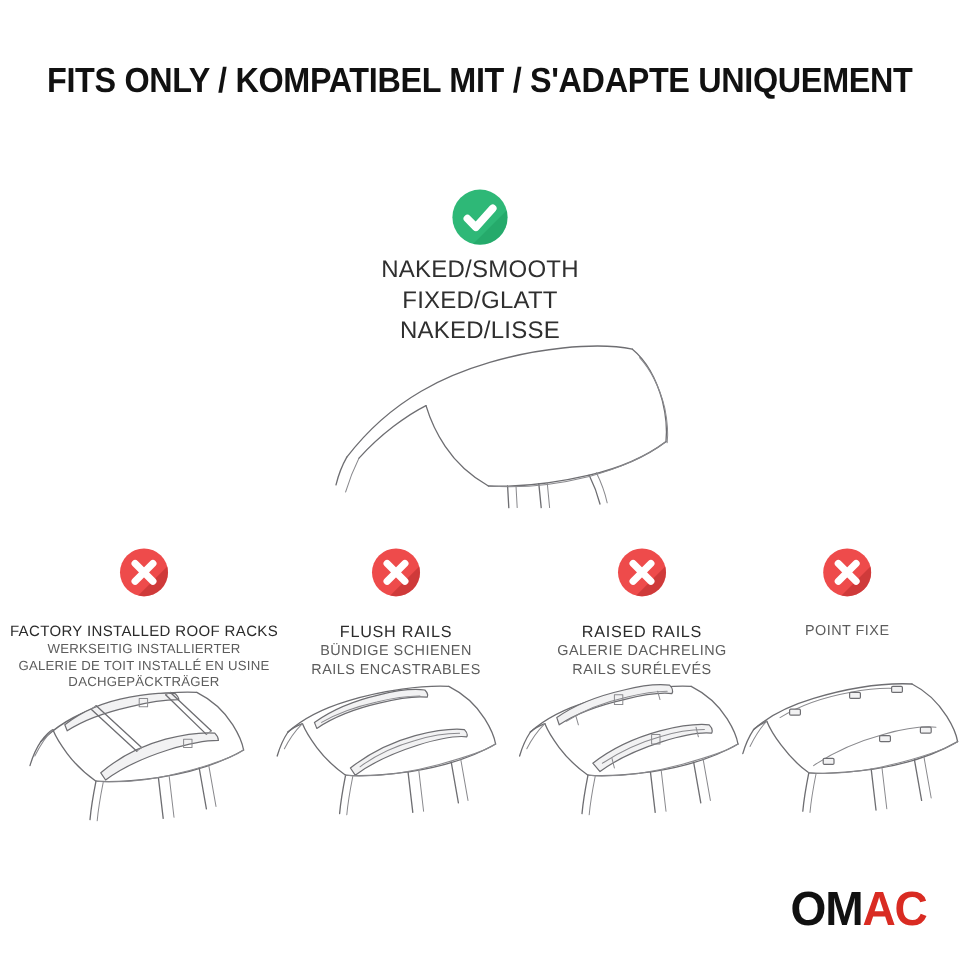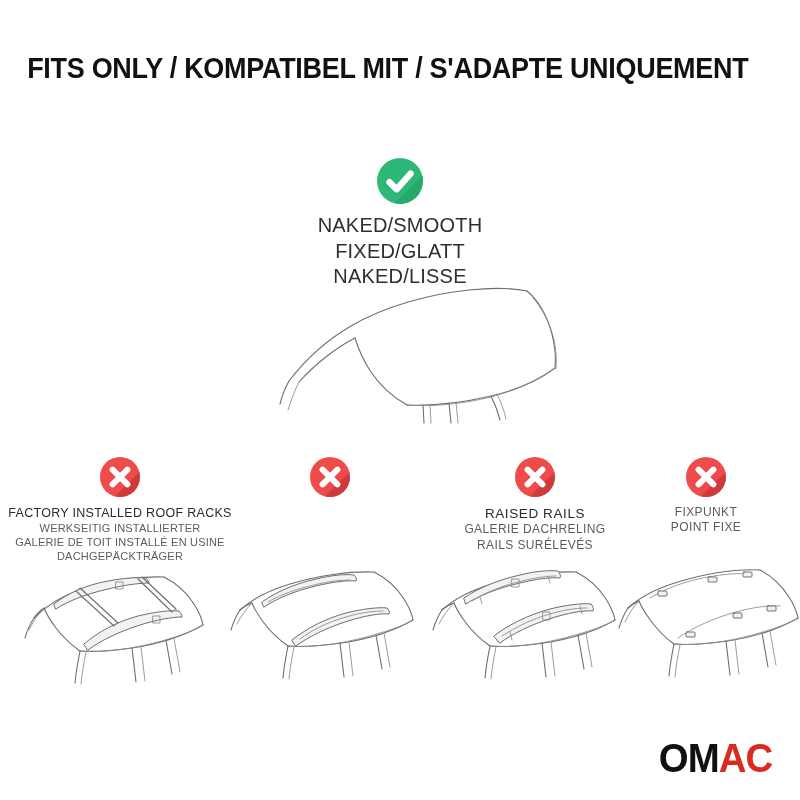--- a/index.html
+++ b/index.html
@@ -14,21 +14,21 @@
     overflow: hidden;
     font-family: "Liberation Sans", sans-serif;
     -webkit-font-smoothing: antialiased;
   }
 
   
   .title-bar {
     position: absolute;
     top: 52px;
     left: 0;
-    width: 686px;
+    width: 800px;
     text-align: center;
   }
   .title-text {
     display: inline-block;
     font-family: "Liberation Sans Narrow", "Liberation Sans", sans-serif;
     font-weight: bold;
     font-size: 29px;
     letter-spacing: -0.3px;
     color: #111111;
     transform: scaleX(0.93);
@@ -81,21 +81,21 @@
   }
 
   
   .option.naked .label-line {
     font-size: 20px;
     letter-spacing: 0.2px;
     color: #2f2f2f;
   }
 
   
-  .option.neg .labels { margin-top: 8px; }
+  .option.neg .labels { margin-top: 21px; }
   .option.neg .label-line.primary {
     font-size: 13.5px;
     letter-spacing: 0.6px;
     color: #2b2b2b;
   }
   .option.neg .label-line.secondary {
     font-size: 12px;
     letter-spacing: 0.4px;
     color: #5c5c5c;
   }
@@ -241,20 +241,25 @@
 
 <div class="option neg" style="left:220px; top:457px; width:220px;">
 
   <div class="badge cross">
     <div class="shadow"></div>
     <svg viewBox="0 0 40 40" aria-hidden="true">
       <path d="M12.6 12.6 L27.4 27.4 M27.4 12.6 L12.6 27.4" fill="none" stroke="#ffffff" stroke-width="6" stroke-linecap="round"></path>
     </svg>
   </div>
 
+  <div class="labels">
+    <span class="label-line primary">FLUSH RAILS</span>
+    <span class="label-line secondary">BÜNDIGE SCHIENEN</span>
+    <span class="label-line secondary">RAILS ENCASTRABLES</span>
+  </div>
 </div>
 
 <div style="position:absolute; left:222px; top:552px; width:215px;">
   <svg class="illus" width="215" height="145" viewBox="0 0 215 145" aria-hidden="true">
     <path d="M18 58 C30 47, 48 38, 68 32 C98 23, 130 19, 152 20"></path>
     <path d="M152 20 C164 26, 175 36, 182 47 C187 55, 190 62, 191 68"></path>
     <path d="M191 68 C172 79, 146 87, 120 91 C98 94, 78 95, 66 94"></path>
     <path d="M66 94 C56 87, 48 79, 42 71 C36 63, 32 56, 30 51"></path>
     <path d="M30 51 C25 53, 21 55, 18 58"></path>
 
@@ -334,21 +339,20 @@
 <div class="option neg" style="left:612px; top:457px; width:188px;">
 
   <div class="badge cross">
     <div class="shadow"></div>
     <svg viewBox="0 0 40 40" aria-hidden="true">
       <path d="M12.6 12.6 L27.4 27.4 M27.4 12.6 L12.6 27.4" fill="none" stroke="#ffffff" stroke-width="6" stroke-linecap="round"></path>
     </svg>
   </div>
 
   <div class="labels">
-    <span class="label-line secondary">FIXPUNKT</span>
     <span class="label-line secondary">POINT FIXE</span>
   </div>
 </div>
 
 <div style="position:absolute; left:612px; top:552px; width:190px;">
   <svg class="illus" width="190" height="145" viewBox="0 0 190 145" aria-hidden="true">
     <path d="M16 56 C28 45, 46 36, 66 30 C96 21, 126 17, 148 18"></path>
     <path d="M148 18 C160 24, 170 34, 177 45 C182 53, 185 60, 186 66"></path>
     <path d="M186 66 C167 77, 142 85, 116 89 C94 92, 74 93, 62 92"></path>
     <path d="M62 92 C52 85, 45 77, 39 69 C33 61, 29 54, 27 49"></path>

